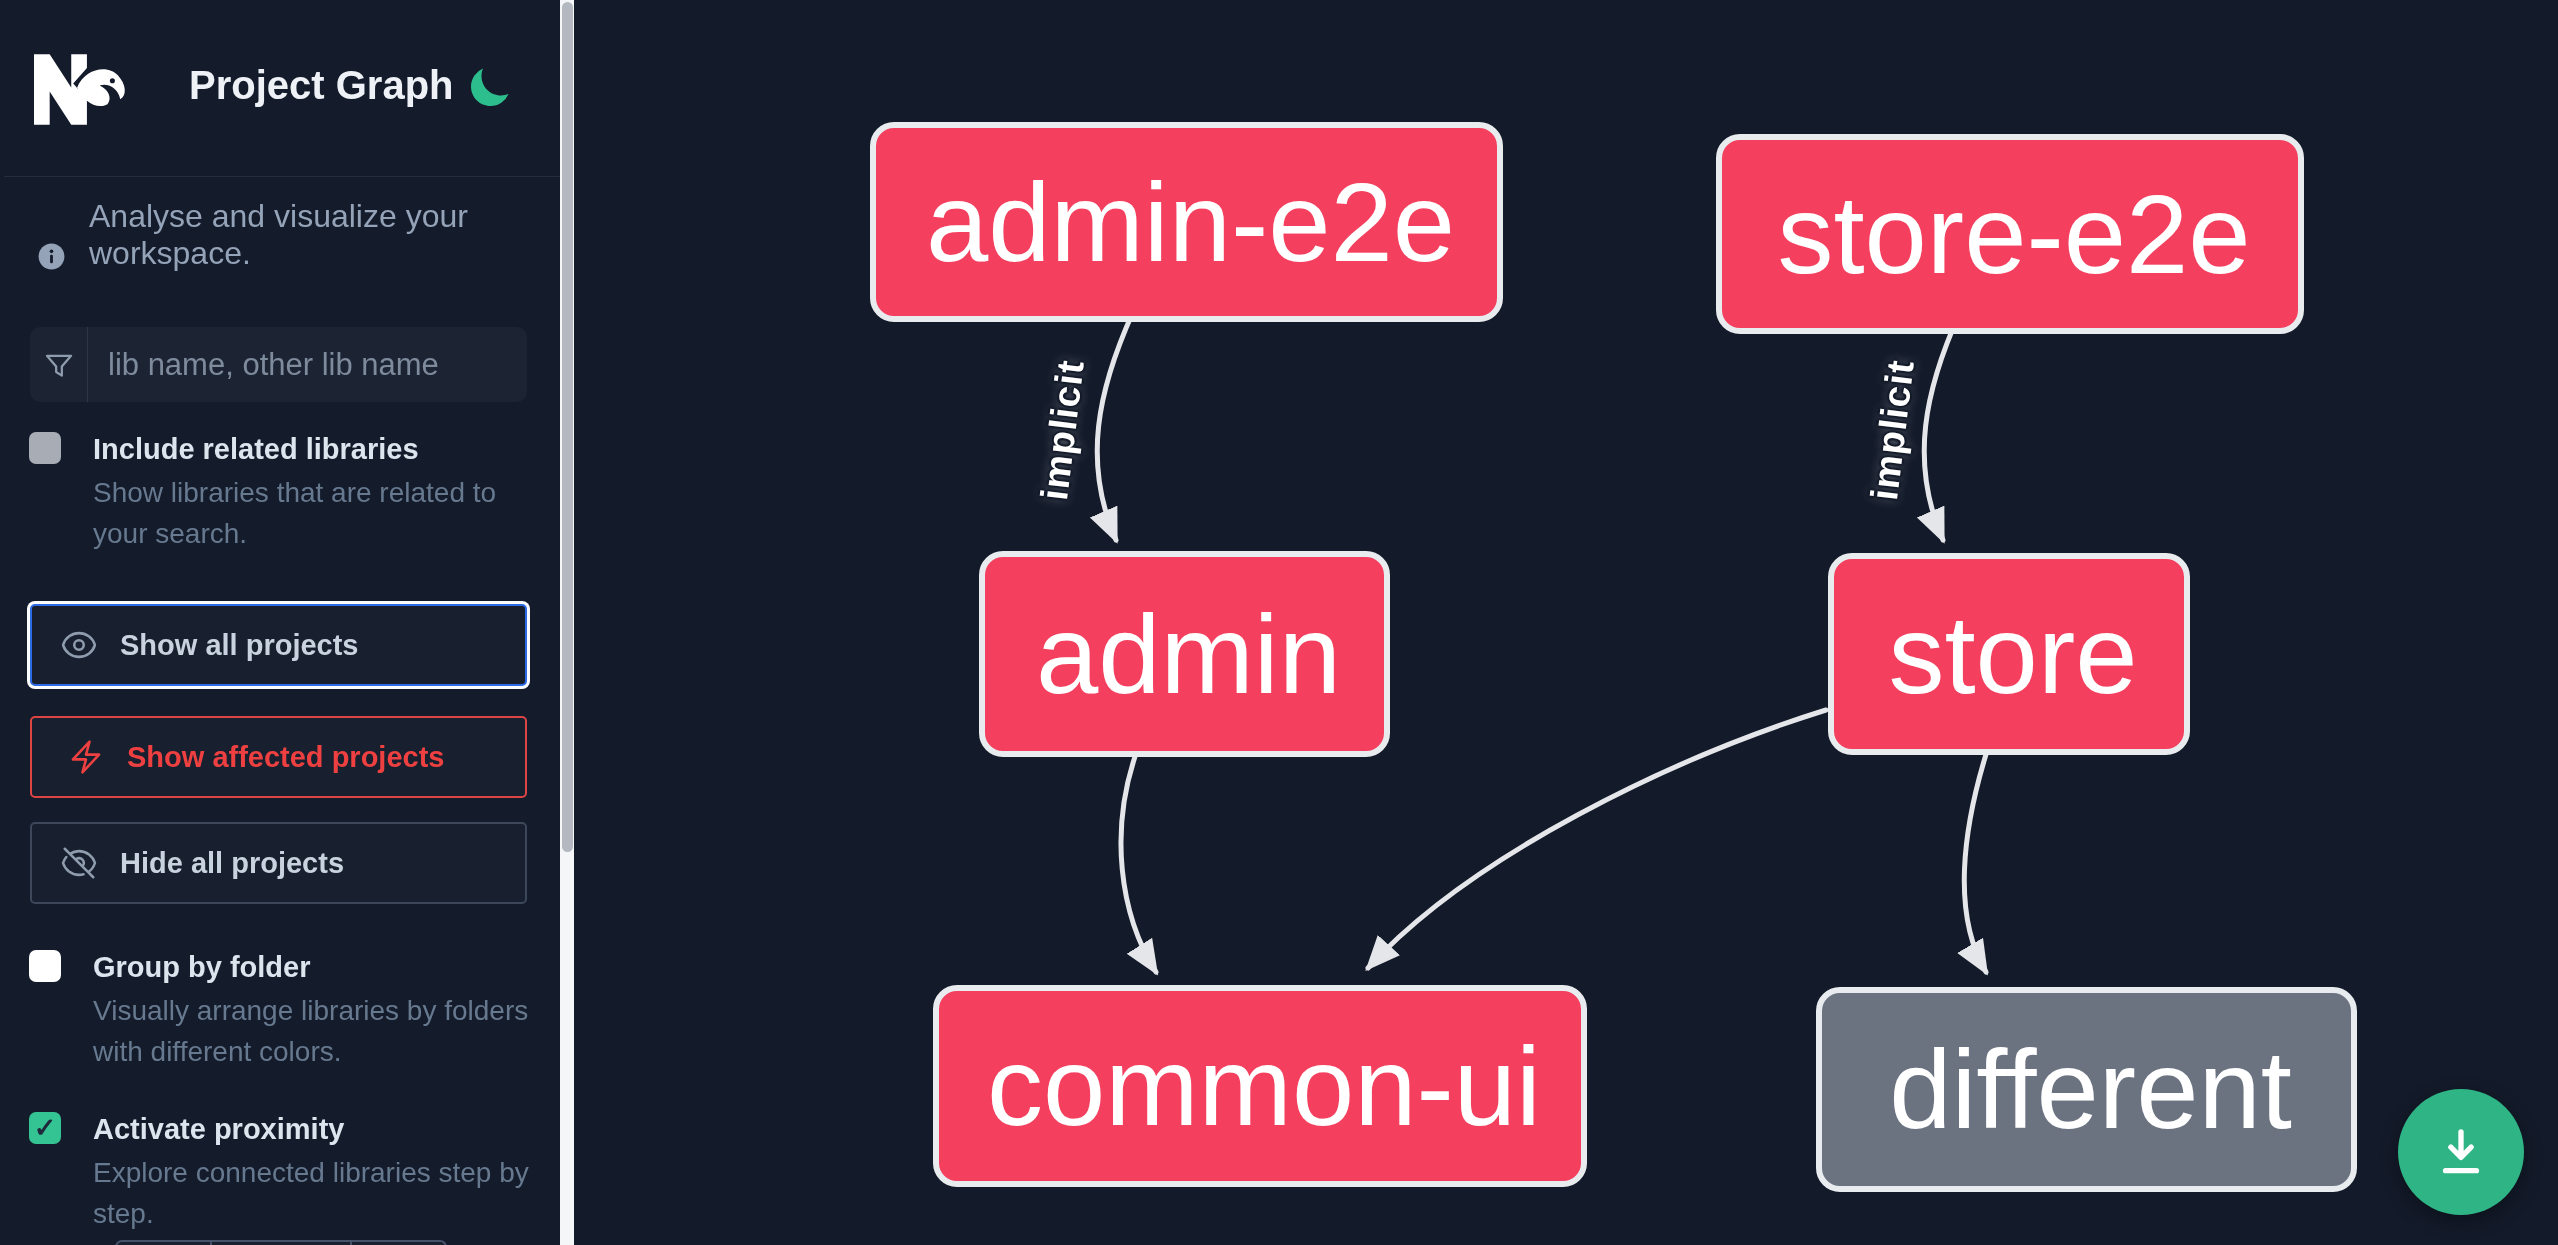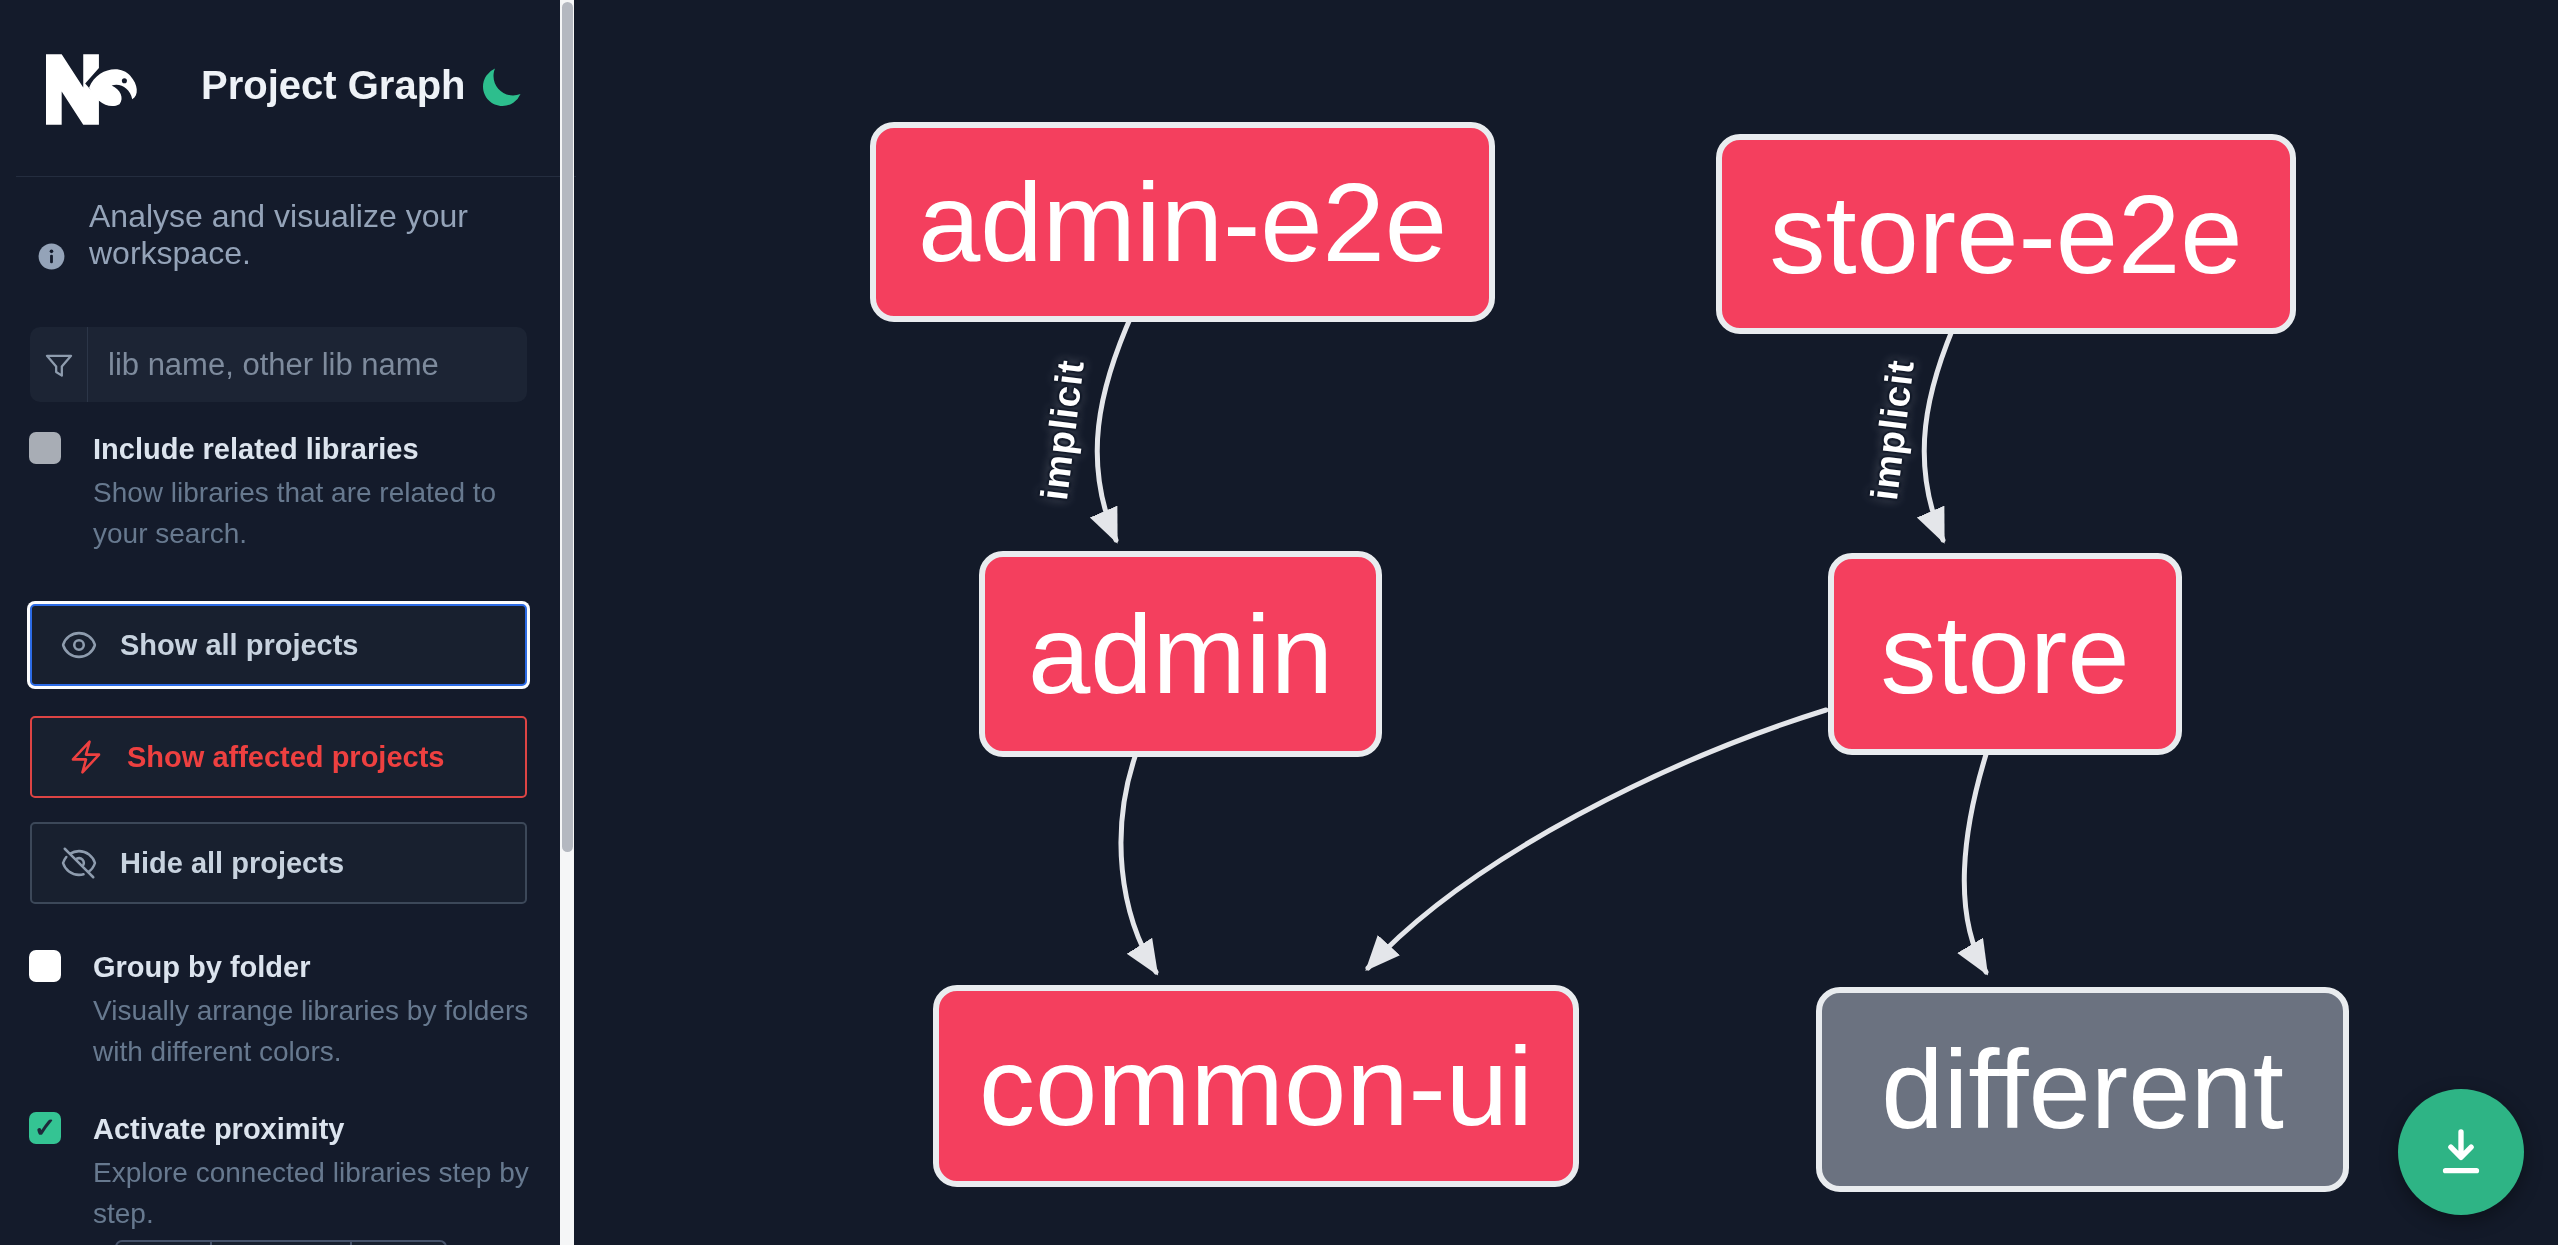--- a/index.html
+++ b/index.html
@@ -7,32 +7,32 @@
         font-family:"Liberation Sans",sans-serif;background:#131a29;}
 
   
   .edges{position:absolute;left:0;top:0;width:2558px;height:1245px;z-index:1;pointer-events:none;}
   .edge-label{position:absolute;z-index:2;color:#ffffff;font-size:38px;font-weight:700;
         letter-spacing:1px;transform:translate(-50%,-50%) rotate(-83deg);
         text-shadow:0 0 3px #131a29,2px 0 2px #131a29,-2px 0 2px #131a29,0 2px 2px #131a29,
                     0 -2px 2px #131a29,0 0 12px rgba(222,227,234,.45);}
   .node{position:absolute;z-index:3;display:flex;align-items:center;justify-content:center;
         border:6px solid #e9ecef;border-radius:24px;color:#fff;font-size:112px;font-weight:400;
-        cursor:pointer;}
+        cursor:pointer;padding-left:8px;}
   .node-pink{background:#f43f5e;}
   .node-gray{background:#6b7280;}
 
   .fab{position:absolute;z-index:5;left:2398px;top:1089px;width:126px;height:126px;border-radius:50%;
         background:#2eb485;border:none;display:flex;align-items:center;justify-content:center;
         cursor:pointer;box-shadow:0 6px 18px rgba(0,0,0,.35);}
   .fab svg{width:64px;height:64px;}
 
   
   .sidebar{position:absolute;left:0;top:0;width:560px;height:1245px;background:#141b2b;z-index:10;}
-  .sb-header{position:absolute;left:16px;top:0;width:560px;height:176px;border-bottom:1px solid #242d3f;}
+  .sb-header{position:absolute;left:4px;top:0;width:560px;height:176px;border-bottom:1px solid #242d3f;}
   .nx-logo{position:absolute;left:30px;top:54px;width:98px;height:71px;}
   .app-title{position:absolute;left:185px;top:63px;font-size:40px;font-weight:600;color:#eef2f7;margin:0;}
   .theme-btn{position:absolute;left:458px;top:62px;width:54px;height:54px;background:none;border:none;
         padding:0;cursor:pointer;}
   .theme-btn svg{width:48px;height:48px;}
 
   .tagline{position:absolute;left:36px;top:198px;display:flex;align-items:flex-end;gap:22px;
         color:#94a3b8;font-size:32px;}
   .tagline svg{width:31px;height:31px;flex:0 0 auto;}
 

